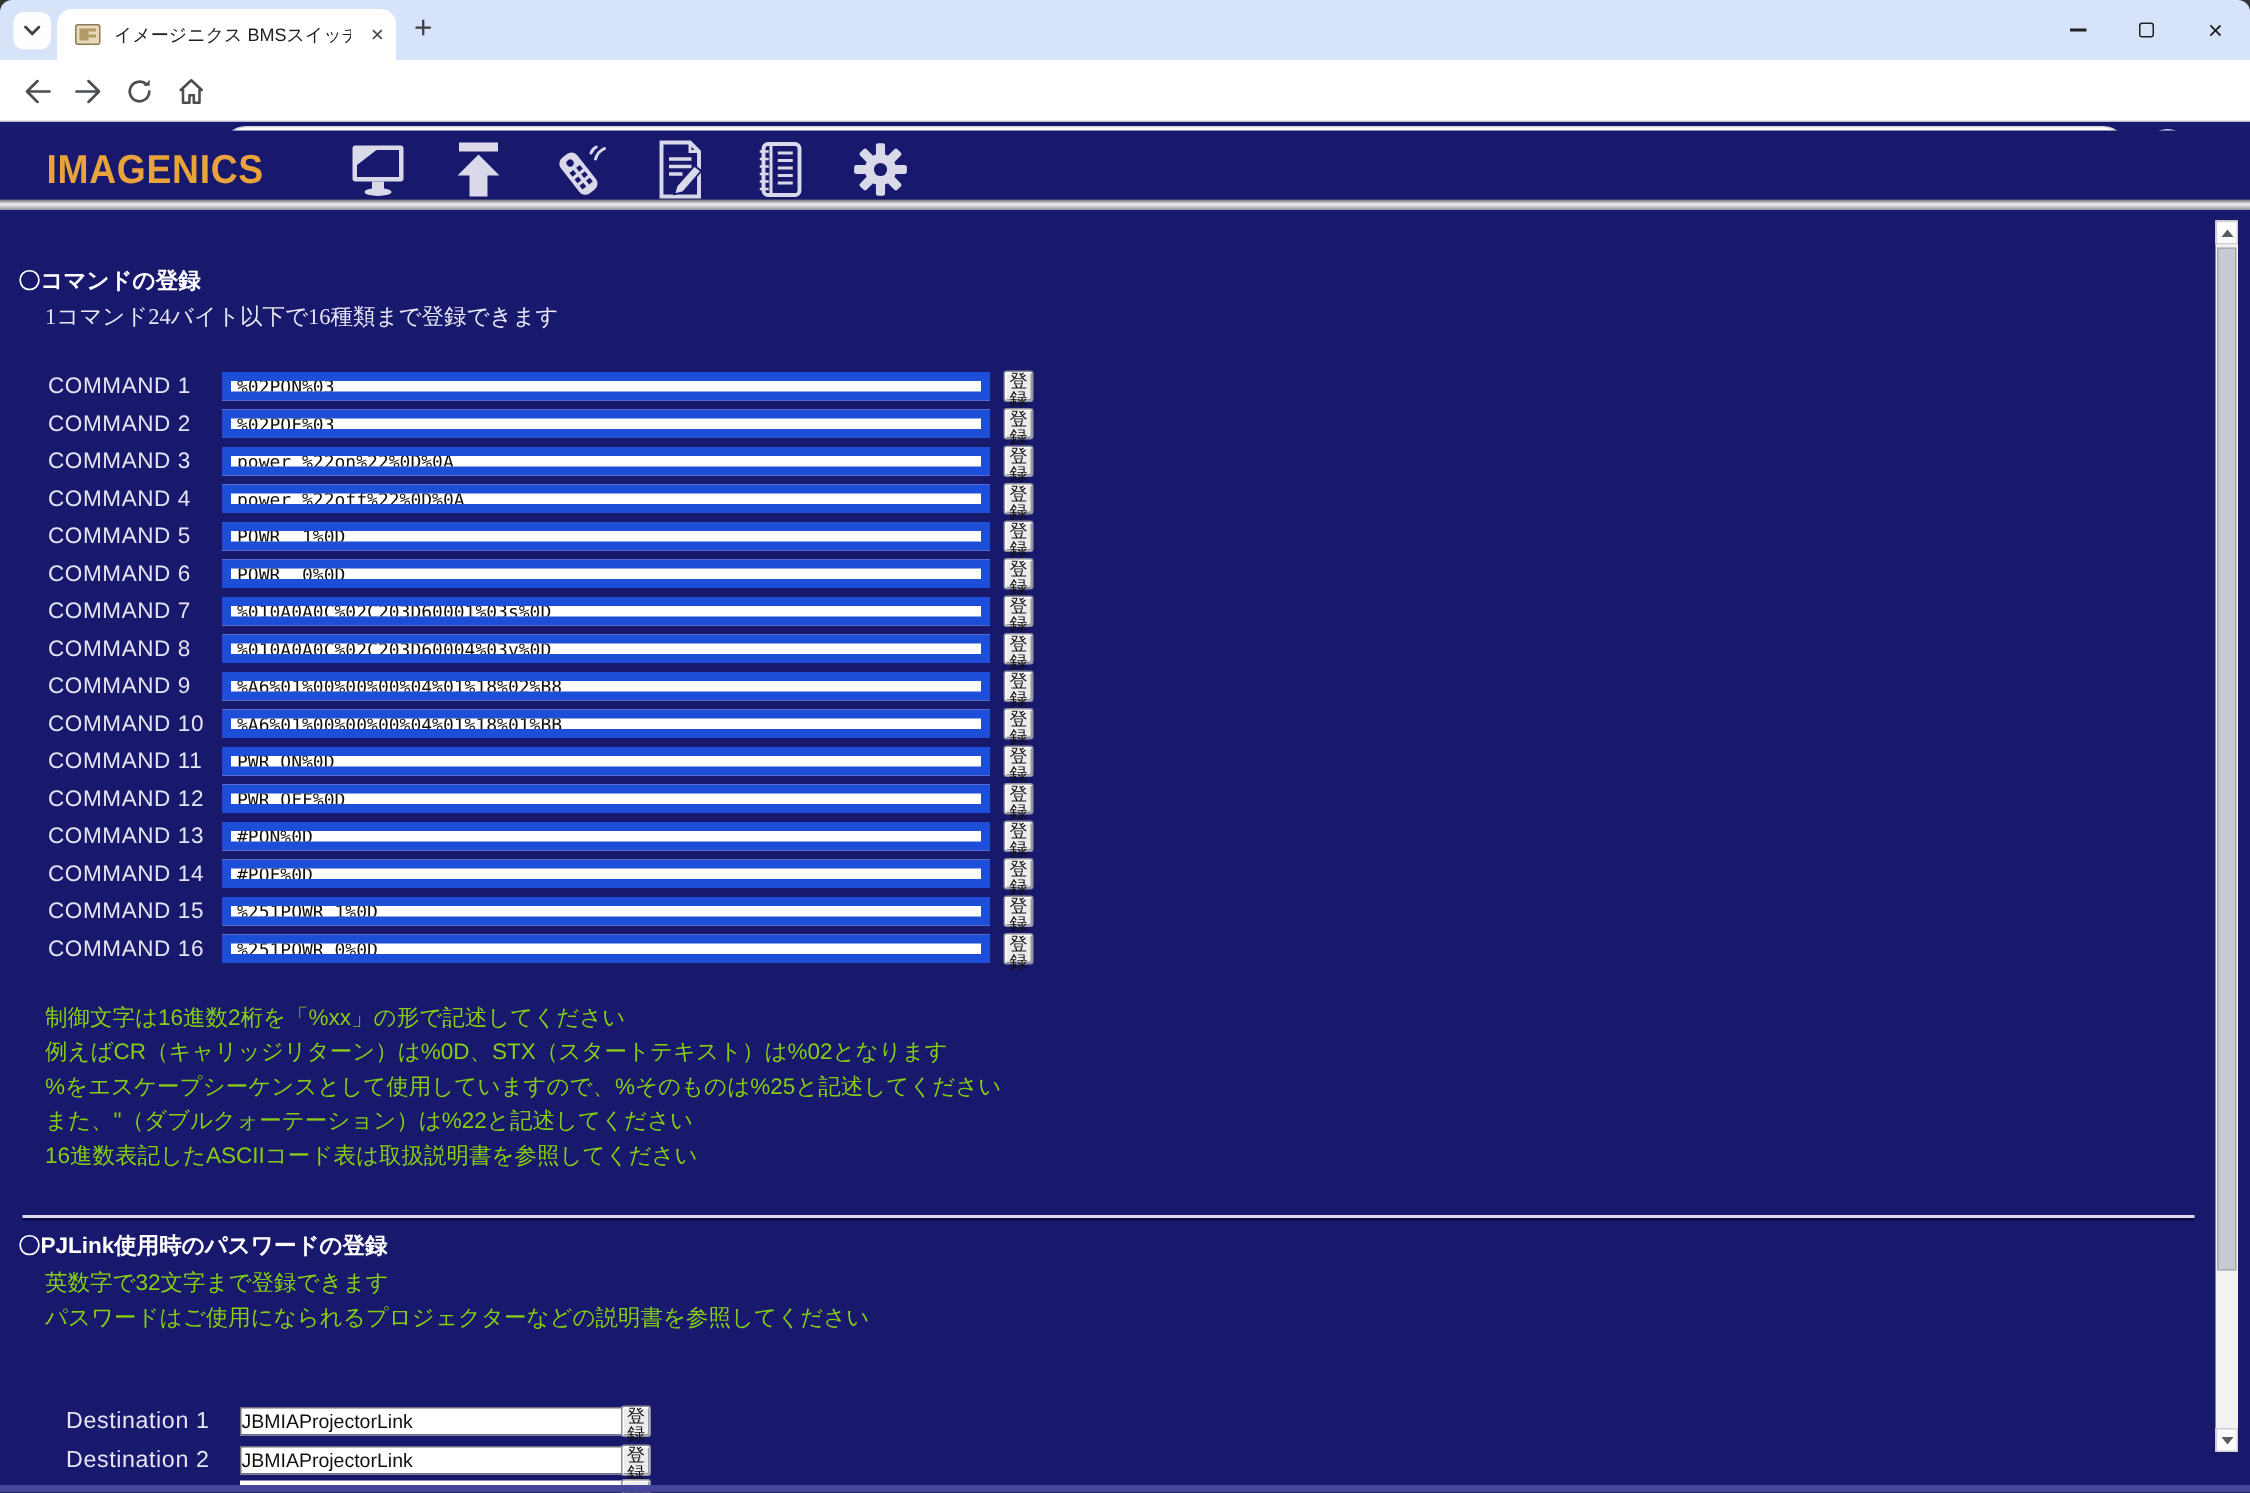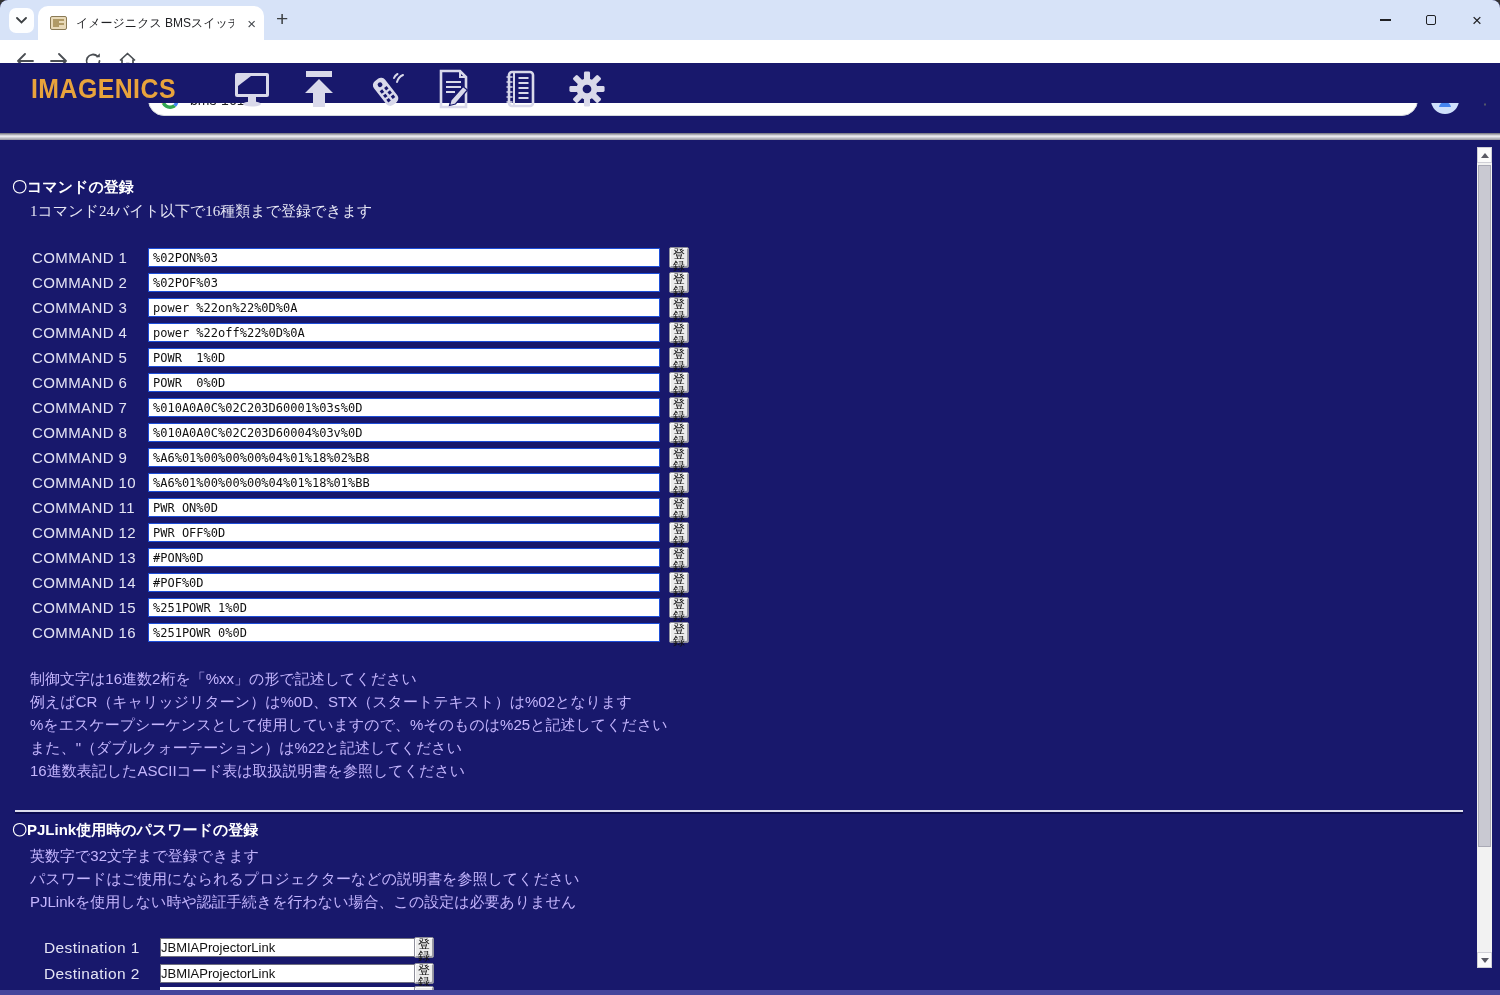--- a/index.html
+++ b/index.html
@@ -36,46 +36,46 @@
              justify-content:center; cursor:pointer; }
   .omnibox { position:absolute; left:148px; top:44px; width:1270px; height:32px; border-radius:16px;
              background:#ffffff; border:1px solid #d3d7dc; display:flex; align-items:center; padding:0 12px; }
   .url-text { font-size:14px; color:#202124; margin-left:11px; }
   .avatar { position:absolute; left:1431px; top:46px; width:28px; height:28px; border-radius:50%;
             background:#cfe0fb; display:flex; align-items:center; justify-content:center; cursor:pointer; }
   .menu-dots { position:absolute; left:1477px; top:48px; font-size:16px; color:#5f6368; cursor:pointer;
                letter-spacing:0; line-height:1.4; }
 
   
-  .page-header { position:absolute; top:63px; left:0; width:100%; height:40px; background:#18186c; }
+  .page-header { position:absolute; top:87px; left:0; width:100%; height:40px; background:#18186c; }
   .logo { position:absolute; left:31px; top:11px; font-size:27px; font-weight:bold; color:#e8a33c;
           letter-spacing:0.5px; transform:scaleX(0.92); transform-origin:left; }
   .hdr-icons { position:absolute; left:233px; top:5px; display:flex; gap:29px; }
   .hdr-icon { width:38px; height:42px; display:flex; align-items:center; justify-content:center; cursor:pointer; }
   .ridge { position:absolute; top:133px; left:0; width:100%; height:7px;
            background:linear-gradient(180deg,#6e6e78 0%,#f2f2f6 45%,#93939d 100%); }
 
   
   .content { position:absolute; top:140px; left:0; width:1500px; height:855px; background:#18186c;
              overflow:hidden; color:#eaeaf6;margin-top:20px; }
   .sec-heading { position:absolute; left:12px; font-size:15px; font-weight:bold; color:#ffffff; }
   .sec-sub { position:absolute; left:30px; font-size:15px; color:#e6e6f4; }
   .cmd-heading { top:18px; }
   .cmd-sub { top:42px;font-family:Liberation Serif, serif; }
 
   .cmd-rows { position:absolute; left:0; top:86px; width:760px; }
   .cmd-row { position:relative; height:25px; }
   .row-label { position:absolute; left:32px; top:3px; font-size:15px; color:#e4e4f4; letter-spacing:0.4px; white-space:nowrap; }
-  .cmd-input { position:absolute; left:148px; top:2px; width:512px; height:19px; border:1px solid #1d4ed8;
+  .cmd-input { position:absolute; left:148px; top:2px; width:512px; height:19px; border:6px solid #1d4ed8;
                background:#ffffff; color:#101010; font:12px "DejaVu Sans Mono", monospace; padding:1px 4px; }
   .reg-btn { position:absolute; left:669px; top:1px; width:20px; height:21px; font-size:12px; color:#101010;
              background:#ececec; border:1px solid #8f8f9b; border-radius:2px; cursor:pointer;
              box-shadow:inset 1px 1px 0 #ffffff, inset -1px -1px 0 #9a9aa6;
              font-family:"Liberation Sans",sans-serif; line-height:1; }
-  .notes { position:absolute; left:30px; font-size:15px; line-height:23px; color:#c4b5fd; white-space:pre; }
+  .notes { position:absolute; left:30px; font-size:15px; line-height:23px; color:#84cc16; white-space:pre; }
   .cmd-notes { top:507px; }
   .hr-line { position:absolute; left:15px; top:650px; width:1448px; height:2px; background:#dcdcec;
              box-shadow:0 2px 0 #0b0b4e; }
   .pj-heading { top:661px; }
   .pj-notes { top:684px; }
 
   .dest-rows { position:absolute; left:12px; top:776px; width:500px; }
   .dest-row { position:relative; height:25.5px; }
   .dest-row .row-label { font-size:15.5px; }
   .dest-input { position:absolute; left:148px; top:2px; width:266px; height:19px; border:1px solid #6f6f7f;
@@ -323,21 +323,21 @@
           <input class="cmd-input" type="text" value="%251POWR 0%0D" style="">
           <button class="reg-btn">登録</button>
         </div>
       </div>
 
     <div class="notes cmd-notes"><div>制御文字は16進数2桁を「%xx」の形で記述してください</div><div>例えばCR（キャリッジリターン）は%0D、STX（スタートテキスト）は%02となります</div><div>%をエスケープシーケンスとして使用していますので、%そのものは%25と記述してください</div><div>また、"（ダブルクォーテーション）は%22と記述してください</div><div>16進数表記したASCIIコード表は取扱説明書を参照してください</div></div>
 
     <div class="hr-line"></div>
 
     <div class="sec-heading pj-heading">〇PJLink使用時のパスワードの登録</div>
-    <div class="notes pj-notes"><div>英数字で32文字まで登録できます</div><div>パスワードはご使用になられるプロジェクターなどの説明書を参照してください</div><div>PJLinkを使用しない時や認証手続きを行わない場合、この設定は必要ありません</div></div>
+    <div class="notes pj-notes"><div>英数字で32文字まで登録できます</div><div>パスワードはご使用になられるプロジェクターなどの説明書を参照してください</div></div>
 
     <div class="dest-rows">
         <div class="dest-row">
           <span class="row-label">Destination 1</span>
           <input class="dest-input" type="text" value="JBMIAProjectorLink" style="">
           <button class="reg-btn">登録</button>
         </div>
         <div class="dest-row">
           <span class="row-label">Destination 2</span>
           <input class="dest-input" type="text" value="JBMIAProjectorLink" style="">

